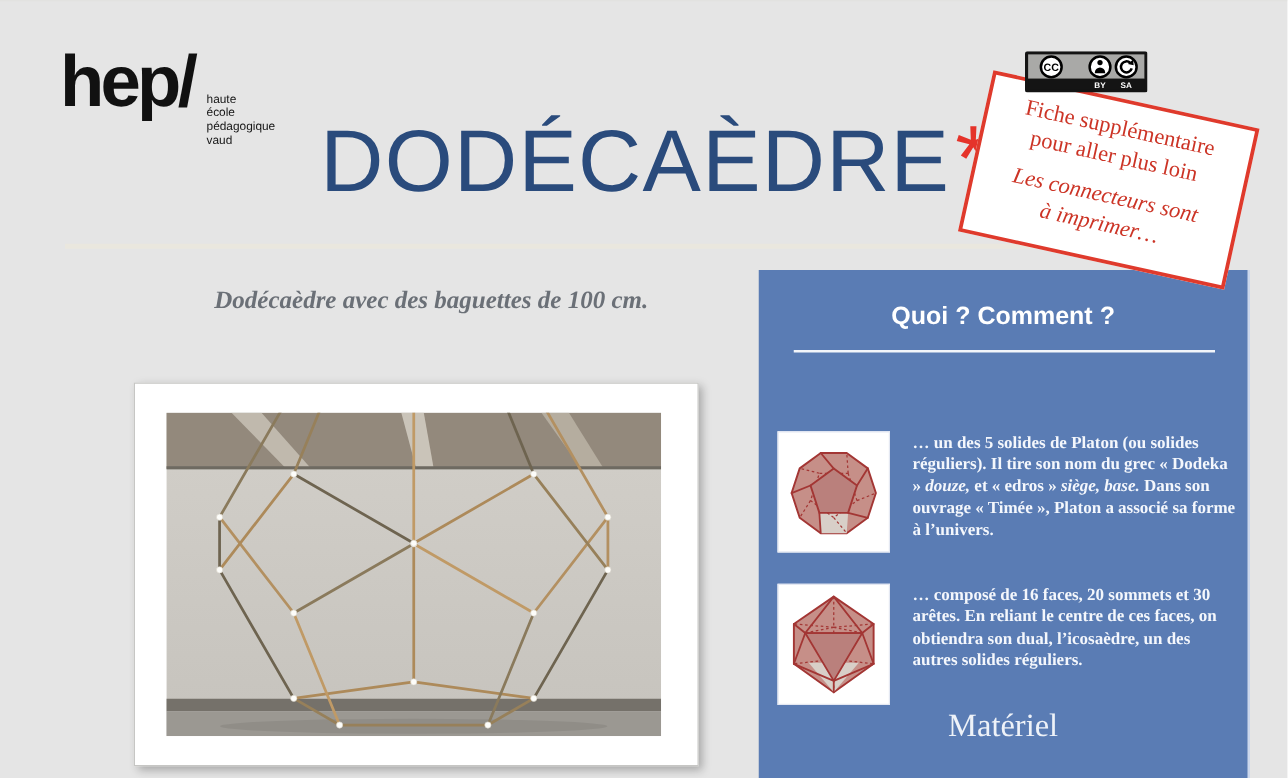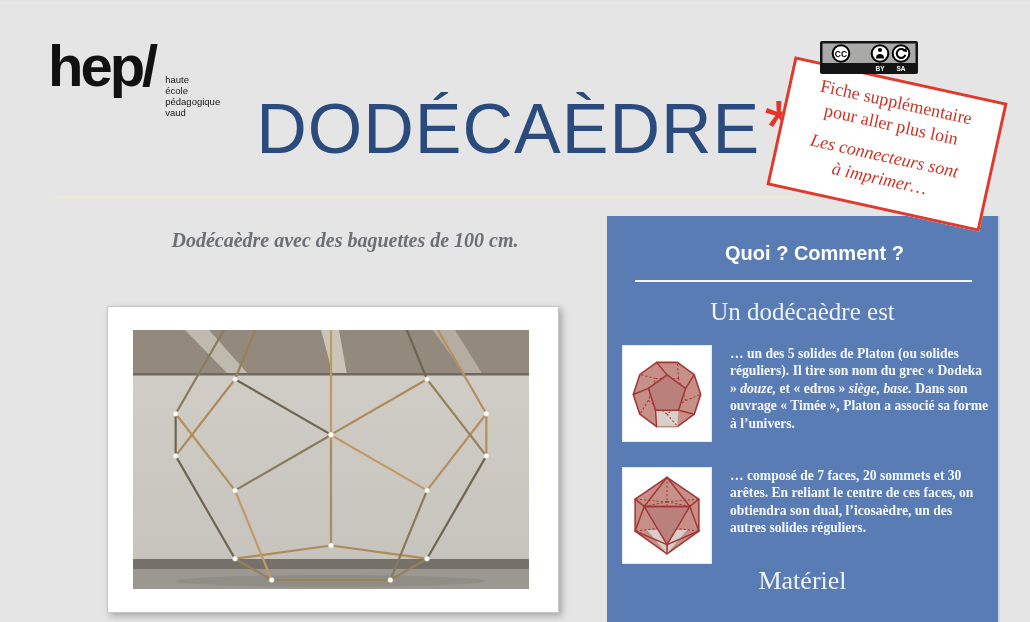--- a/index.html
+++ b/index.html
@@ -20,21 +20,21 @@
            font-family:"Liberation Serif",serif;font-style:italic;font-weight:bold;
            font-size:20px;color:#6b7077;}
   
   .photo-frame{position:absolute;left:107px;top:305px;width:450px;height:305px;background:#fff;
                border:1px solid #c6c6c4;box-shadow:3px 3px 7px rgba(0,0,0,.28);z-index:1;}
   .photo-inner{position:absolute;left:25px;top:23px;width:396px;height:259px;overflow:hidden;}
   
   .panel{position:absolute;left:607px;top:215px;width:391px;height:420px;background:#5a7cb4;
          border-right:2px solid #ccd7ec;z-index:2;color:#f3f6fb;}
   .panel-h{position:absolute;top:26px;left:0;width:100%;text-align:center;
-           font-size:20px;font-weight:bold;color:#fff;margin-left:12px;}
+           font-size:20px;font-weight:bold;color:#fff;}
   .panel-hr{position:absolute;top:64px;left:28px;right:26px;height:2px;background:#f2f5fa;}
   .panel-sub{position:absolute;top:82px;left:0;width:100%;text-align:center;
              font-family:"Liberation Serif",serif;font-size:25px;color:#eef2f8;}
   .row{position:absolute;left:15px;display:flex;align-items:flex-start;}
   .row1{top:129px;}
   .row2{top:251px;}
   .imgbox{width:88px;height:95px;background:#fff;border:1px solid #e4e8f2;
           display:flex;align-items:center;justify-content:center;flex:none;}
   .ptext{margin-left:18px;width:260px;font-family:"Liberation Serif",serif;font-weight:bold;
          font-size:13.6px;line-height:17.4px;color:#f4f7fc;}
@@ -134,21 +134,20 @@
           <circle cx="257.3312629199899" cy="250" r="2.5" fill="#fdfdfa" stroke="#d8d3c8" stroke-width="0.5"></circle>
           <circle cx="353.3312629199899" cy="125.92169671997218" r="2.5" fill="#fdfdfa" stroke="#d8d3c8" stroke-width="0.5"></circle>
           <circle cx="353.3312629199899" cy="83.72326071021641" r="2.5" fill="#fdfdfa" stroke="#d8d3c8" stroke-width="0.5"></circle>
         </svg>
     </div>
   </div>
 
   <div class="panel">
     <div class="panel-h">Quoi ? Comment ?</div>
     <div class="panel-hr"></div>
-    <div class="panel-sub">Un dodécaèdre est</div>
 
     <div class="row row1">
       <div class="imgbox">
         <svg id="dode-svg" width="82" height="88" viewBox="0 0 90 95">
             <polygon fill="#c68f88" stroke="#a33634" stroke-width="1.7" stroke-linejoin="round" points="33.6,12.8 56.4,12.8 74.9,26.3 82.0,48.0 74.9,69.7 56.4,83.2 33.6,83.2 15.1,69.7 8.0,48.0 15.1,26.3"></polygon>
             <polygon fill="#d8cfc8" stroke="none" points="32.4,65.4 57.6,65.4 56.4,83.2 33.6,83.2"></polygon>
             <polygon fill="none" stroke="#a33634" stroke-width="1.1" stroke-dasharray="2.3,2.3" points="57.6,30.6 65.4,54.6 45.0,69.5 24.6,54.6 32.4,30.6"></polygon>
             <line stroke="#a33634" stroke-width="1.1" stroke-dasharray="2.3,2.3" x1="57.637382924288175" y1="30.60613462093863" x2="56.433628791873055" y2="12.810908897079322"></line>
             <line stroke="#a33634" stroke-width="1.1" stroke-dasharray="2.3,2.3" x1="65.4477151003458" y1="54.64386537906137" x2="82" y2="48"></line>
             <line stroke="#a33634" stroke-width="1.1" stroke-dasharray="2.3,2.3" x1="45" y1="69.5" x2="56.433628791873055" y2="83.18909110292068"></line>
@@ -187,21 +186,21 @@
             <line stroke="#a33634" stroke-width="1.6" stroke-linecap="round" x1="20" y1="37" x2="10" y2="29"></line>
             <line stroke="#a33634" stroke-width="1.6" stroke-linecap="round" x1="70" y1="37" x2="80" y2="29"></line>
             <line stroke="#a33634" stroke-width="1.6" stroke-linecap="round" x1="20" y1="37" x2="10" y2="64"></line>
             <line stroke="#a33634" stroke-width="1.6" stroke-linecap="round" x1="70" y1="37" x2="80" y2="64"></line>
             <line stroke="#a33634" stroke-width="1.6" stroke-linecap="round" x1="45" y1="79" x2="10" y2="64"></line>
             <line stroke="#a33634" stroke-width="1.6" stroke-linecap="round" x1="45" y1="79" x2="80" y2="64"></line>
             <line stroke="#a33634" stroke-width="1.6" stroke-linecap="round" x1="45" y1="79" x2="45" y2="89"></line>
             <line stroke="#a33634" stroke-width="1.6" stroke-linecap="round" x1="20" y1="37" x2="70" y2="37"></line>
           </svg>
       </div>
-      <div class="ptext"><span>… composé de 7 faces, 20 sommets et 30 arêtes. En reliant le centre de ces faces, on obtiendra son dual, l’icosaèdre, un des autres solides réguliers.</span></div>
+      <div class="ptext"><span>… composé de 16 faces, 20 sommets et 30 arêtes. En reliant le centre de ces faces, on obtiendra son dual, l’icosaèdre, un des autres solides réguliers.</span></div>
     </div>
 
     <div class="panel-foot">Matériel</div>
   </div>
 
   <div class="badge">
     <svg width="98" height="33" viewBox="0 0 98 33">
       <rect x="0" y="0" width="98" height="33" rx="2" fill="#141414"></rect>
       <rect x="2.5" y="2.5" width="93" height="19.5" fill="#a9a9a7"></rect>
       <rect x="2.5" y="22" width="93" height="8.5" fill="#141414"></rect>

